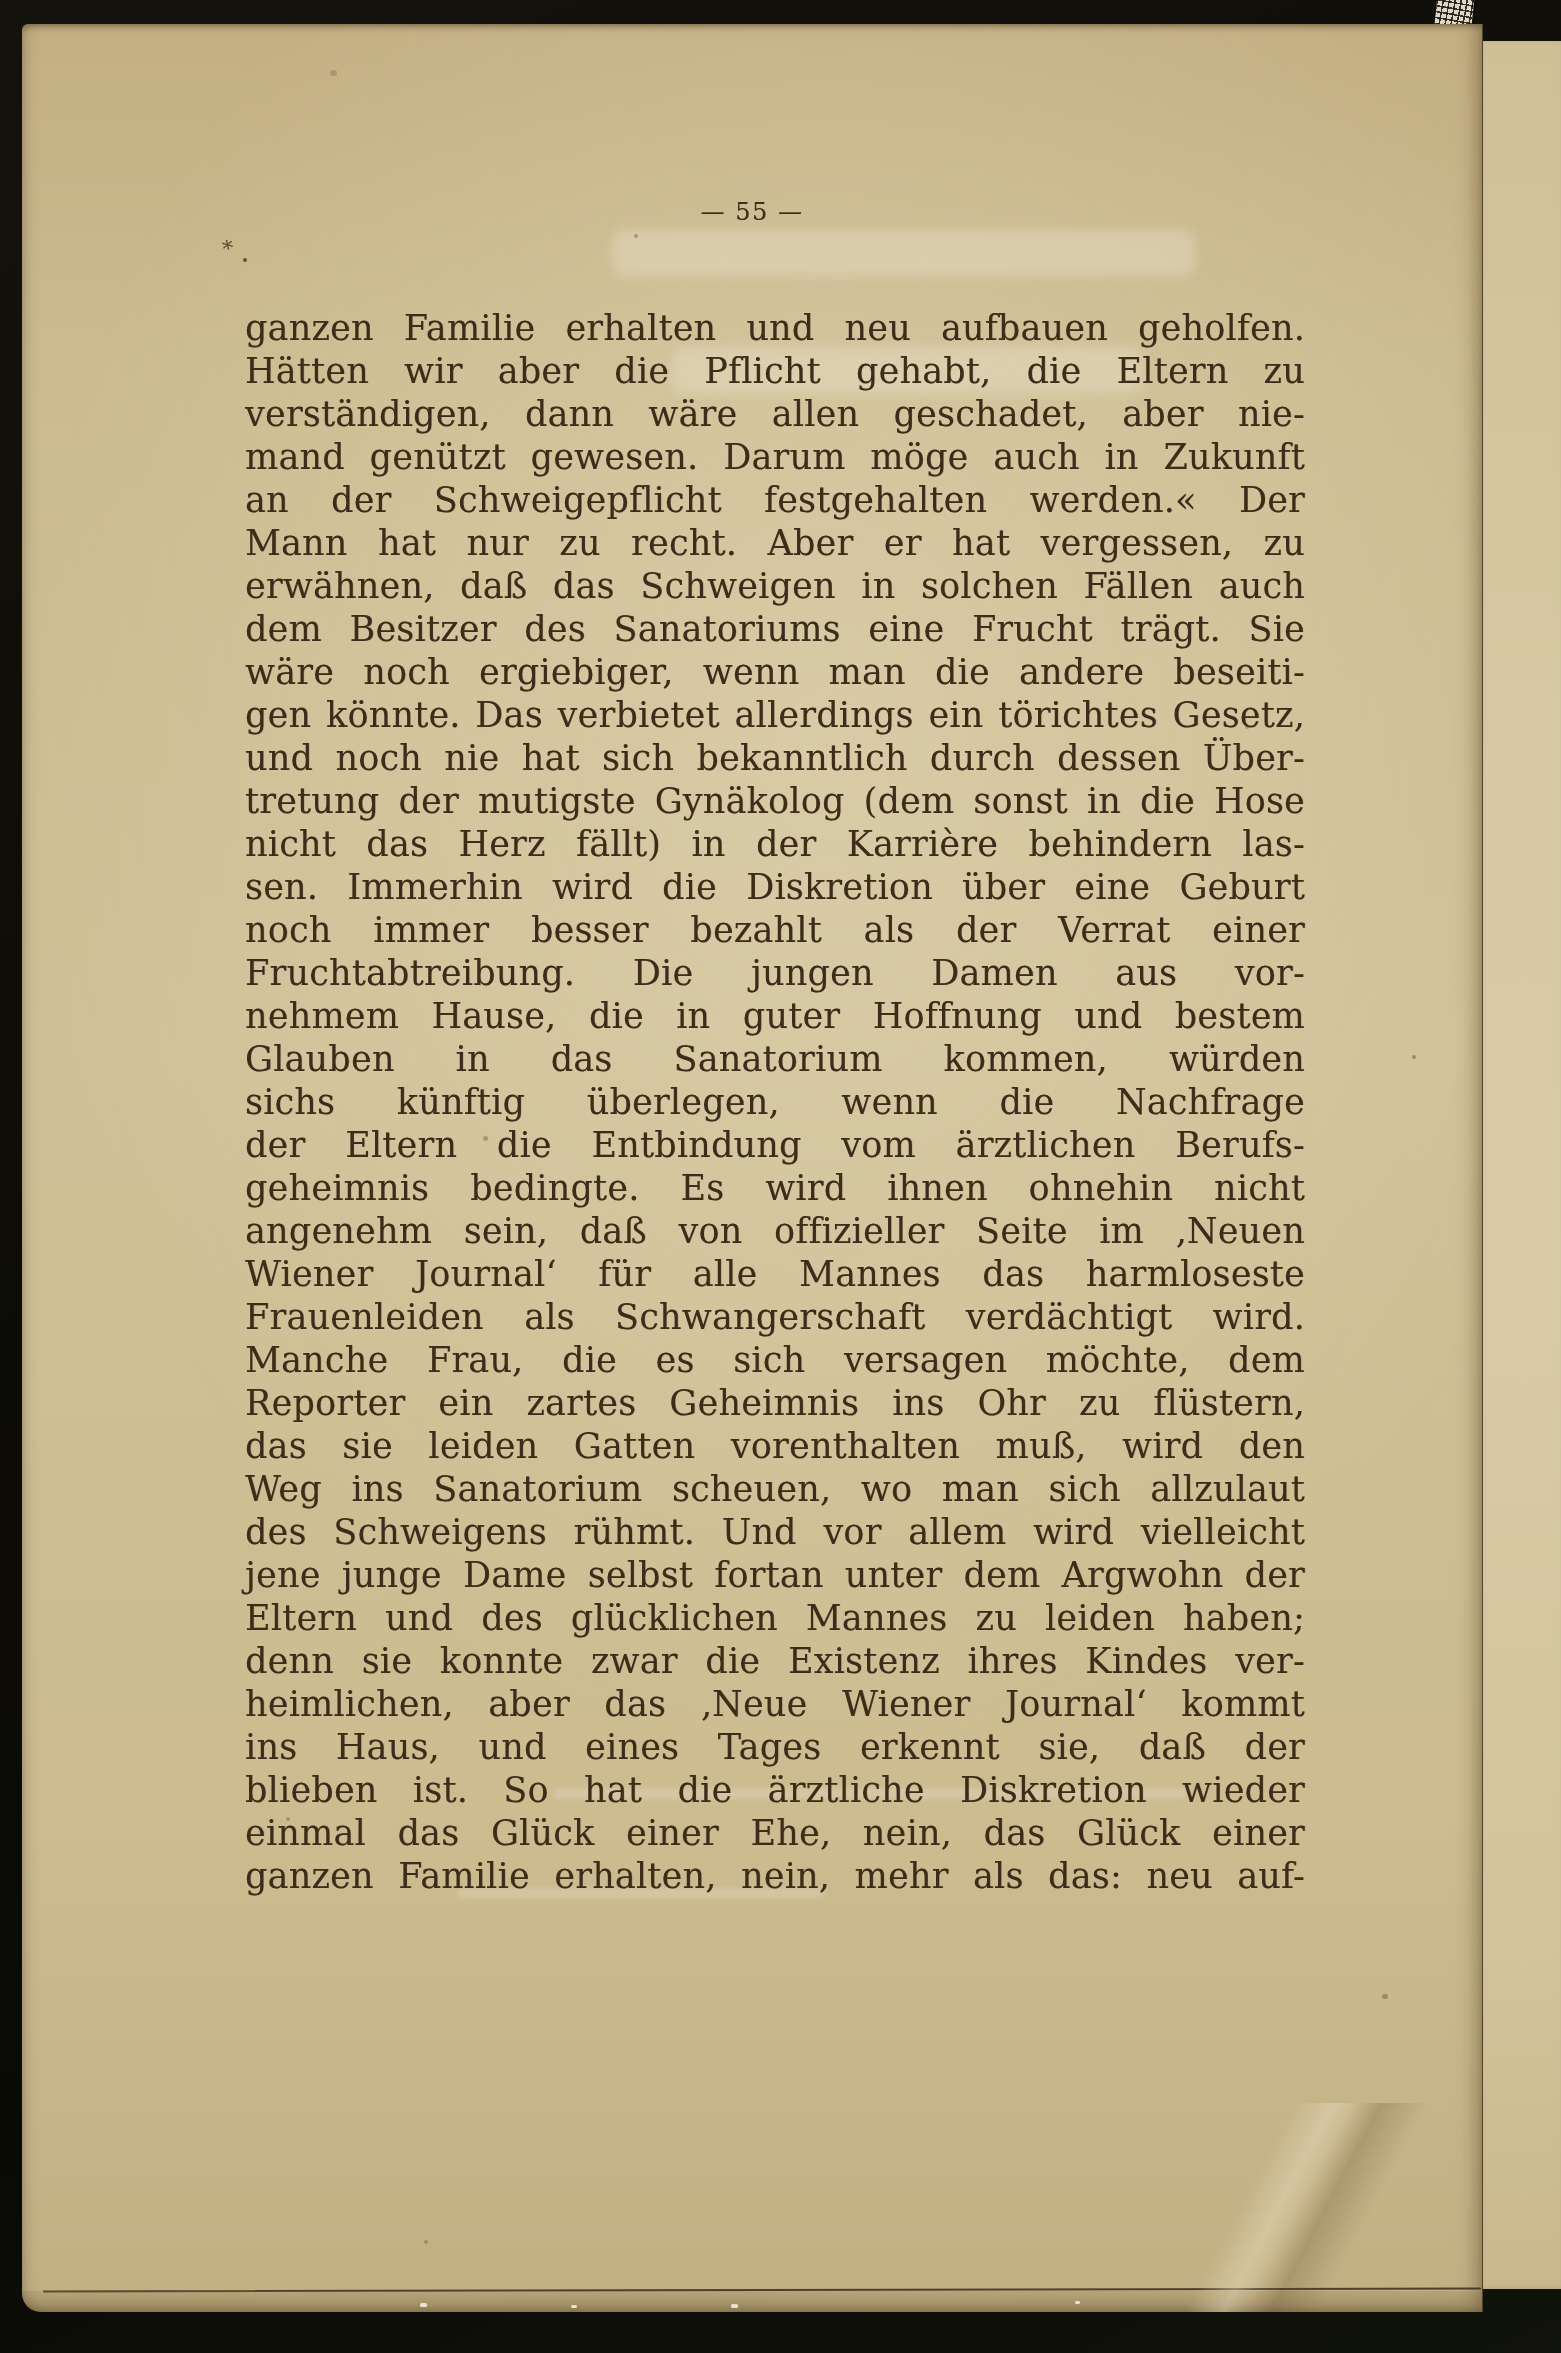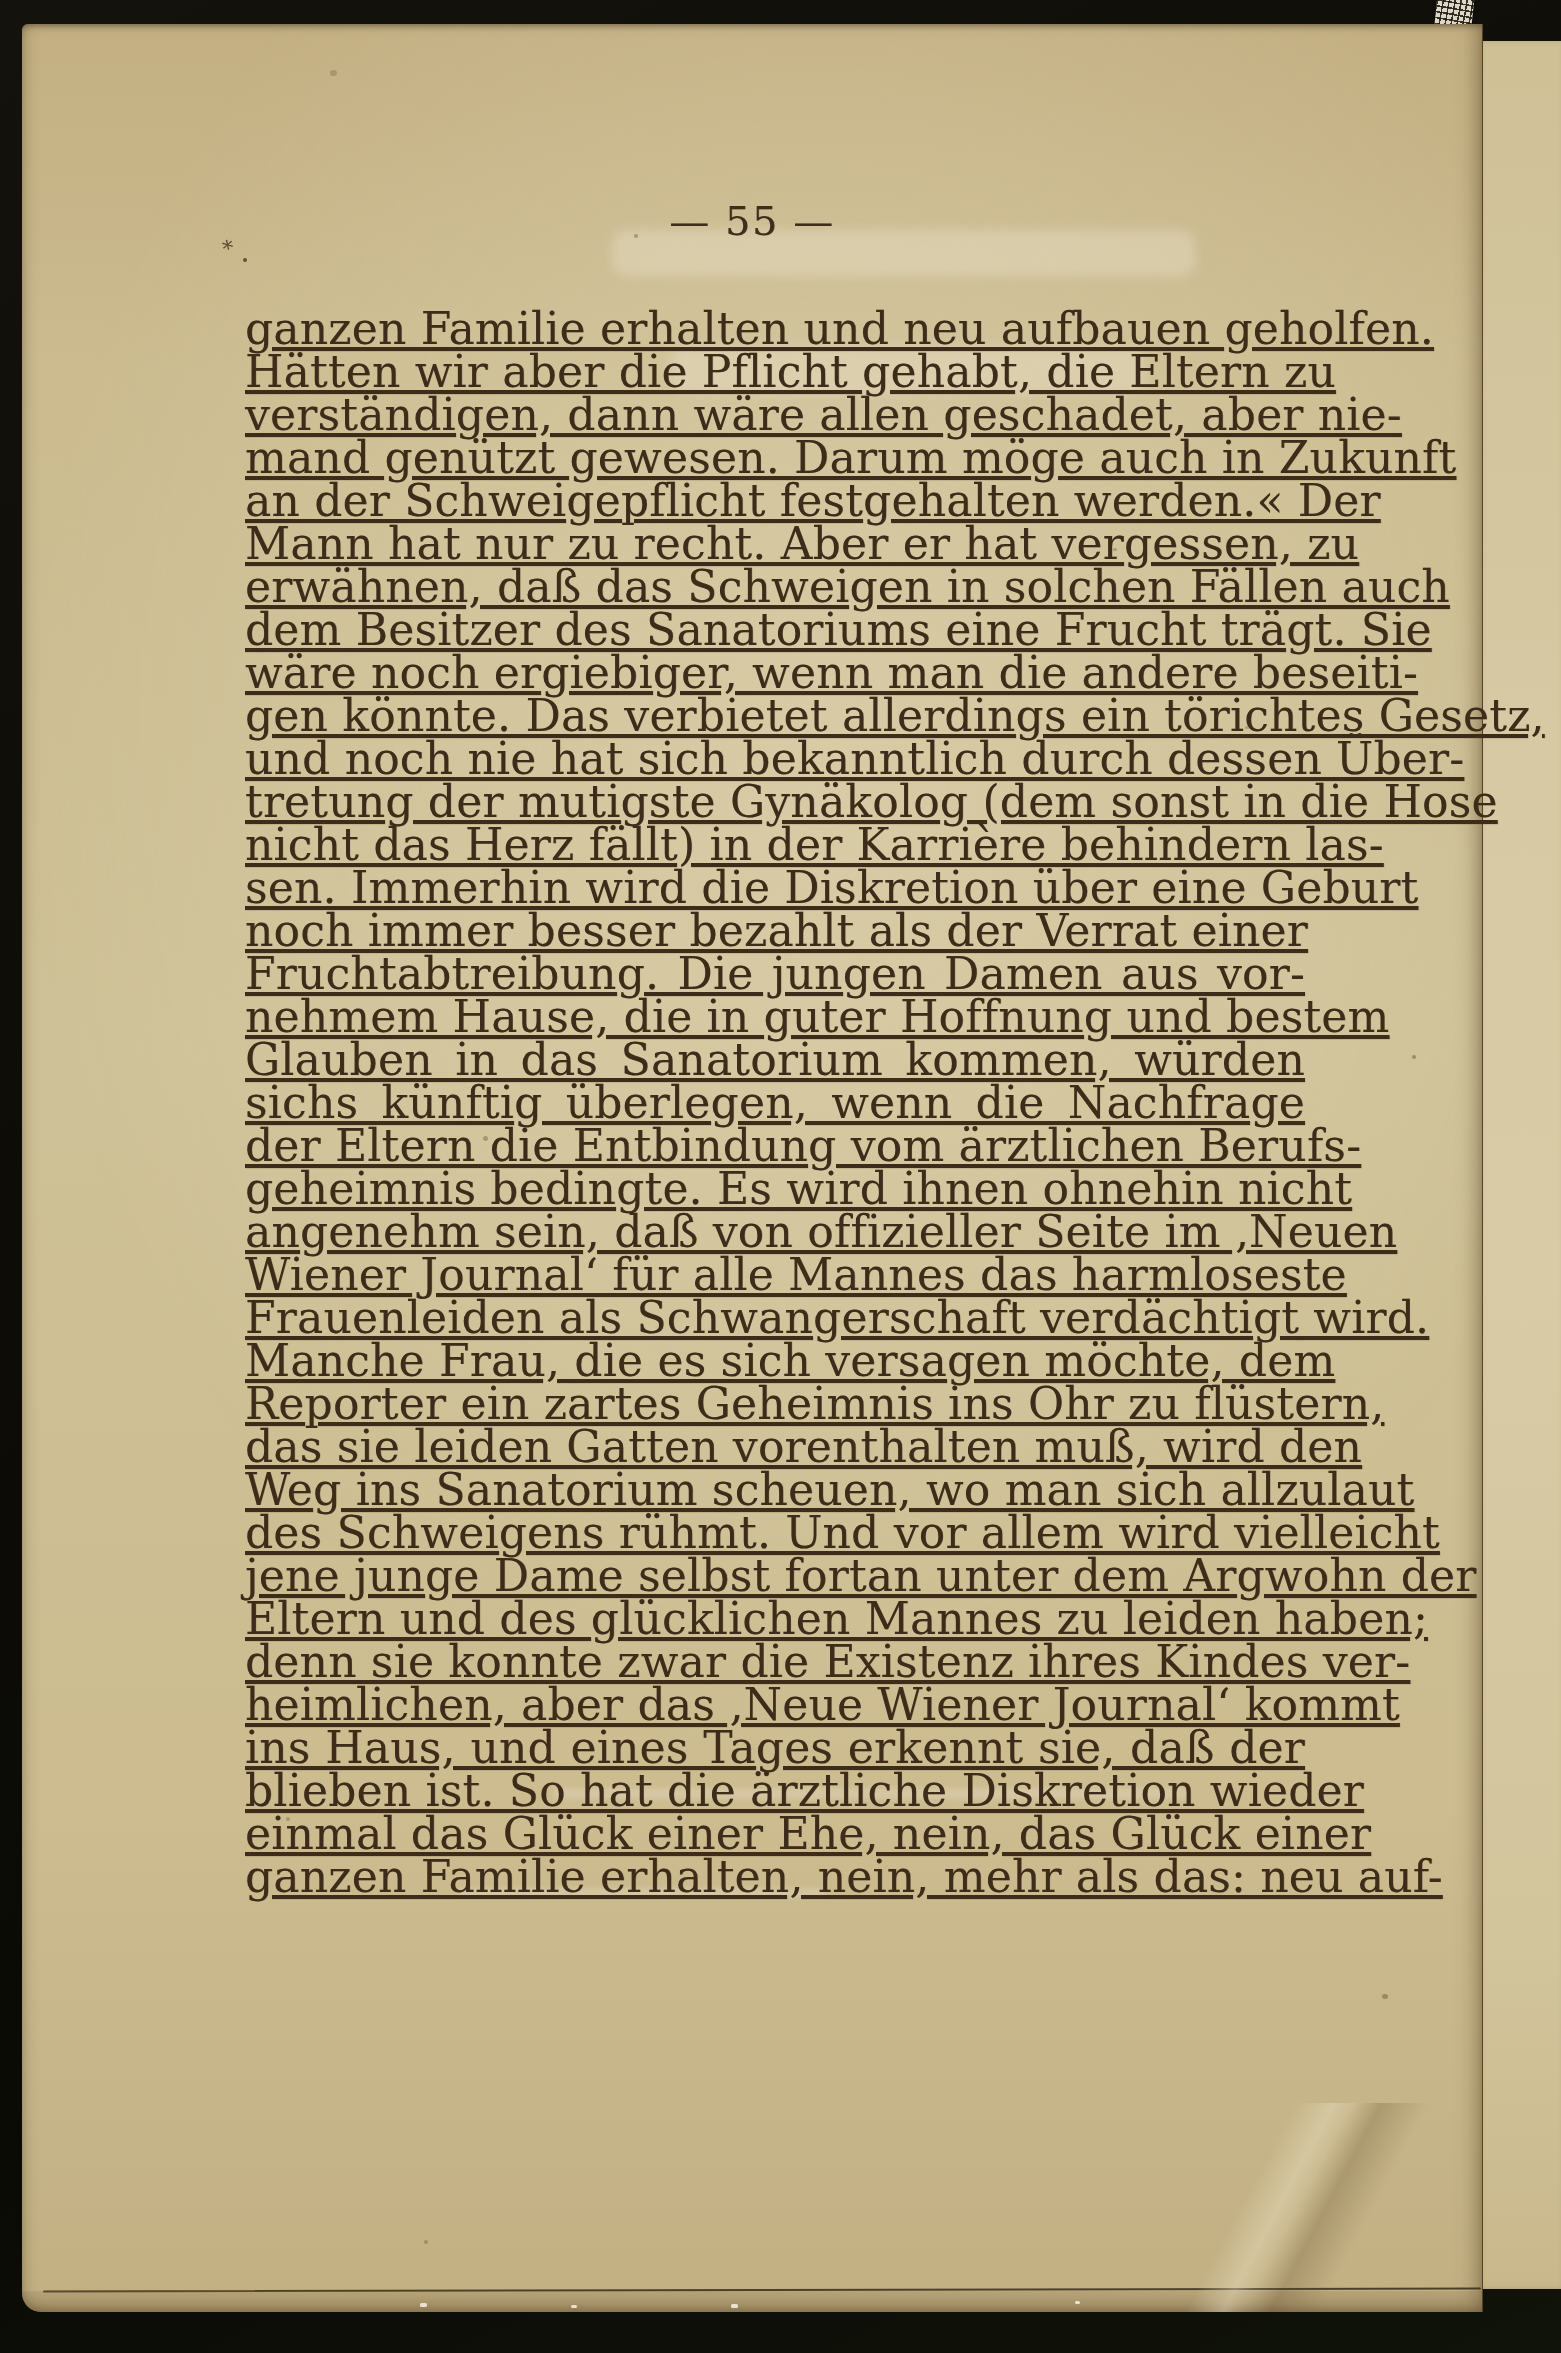--- a/index.html
+++ b/index.html
@@ -60,30 +60,29 @@
   .show-through{position:absolute;background:rgba(230,222,198,.45);filter:blur(5.2px);border-radius:13.3px;}
   .smudge{position:absolute;background:rgba(228,219,194,.38);filter:blur(2.9px);border-radius:5.9px;}
   
   .speck{position:absolute;border-radius:50%;background:#5d4526;}
   
   .pen-mark{position:absolute;color:#473620;opacity:.85;font-size:22px;line-height:1;}
   .pen-dot{position:absolute;width:4.4px;height:4.4px;border-radius:50%;background:#4a3923;opacity:.8;}
   
   .page-number{
     position:absolute;left:0;width:100%;top:174px;
-    text-align:center;font-size:40px;color:#3e2e1b;
+    text-align:center;font-size:24px;color:#3e2e1b;
     letter-spacing:1.5px;
     text-shadow:0.4px 0.4px 0 rgba(62,46,26,.35);
   }
   .body-text{
     position:absolute;left:223px;top:283px;width:1060px;
-    font-size:44px;line-height:43px;color:#3c2c19;
+    font-size:35px;line-height:43px;color:#3c2c19;
     letter-spacing:0.2px;
     text-shadow:0.4px 0.4px 0 rgba(60,44,25,.32);
-    text-decoration:underline;
   }
   .text-line{
     text-align:justify;
     text-align-last:justify;
     white-space:nowrap;
     width:100%;
   }
 </style>
 </head>
 <body>

